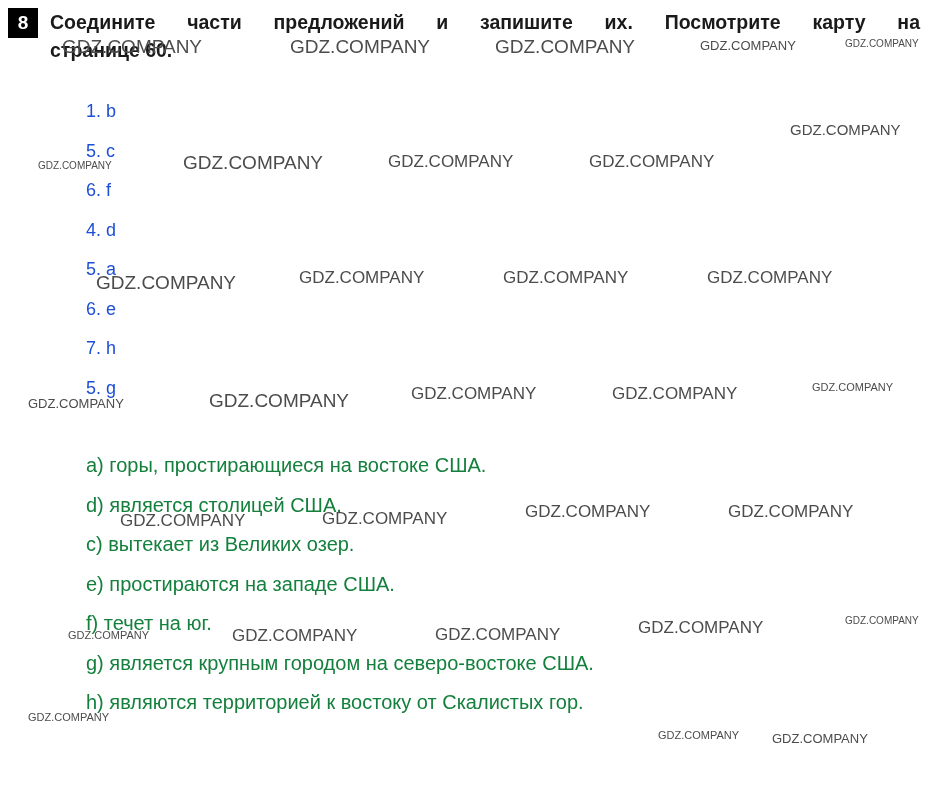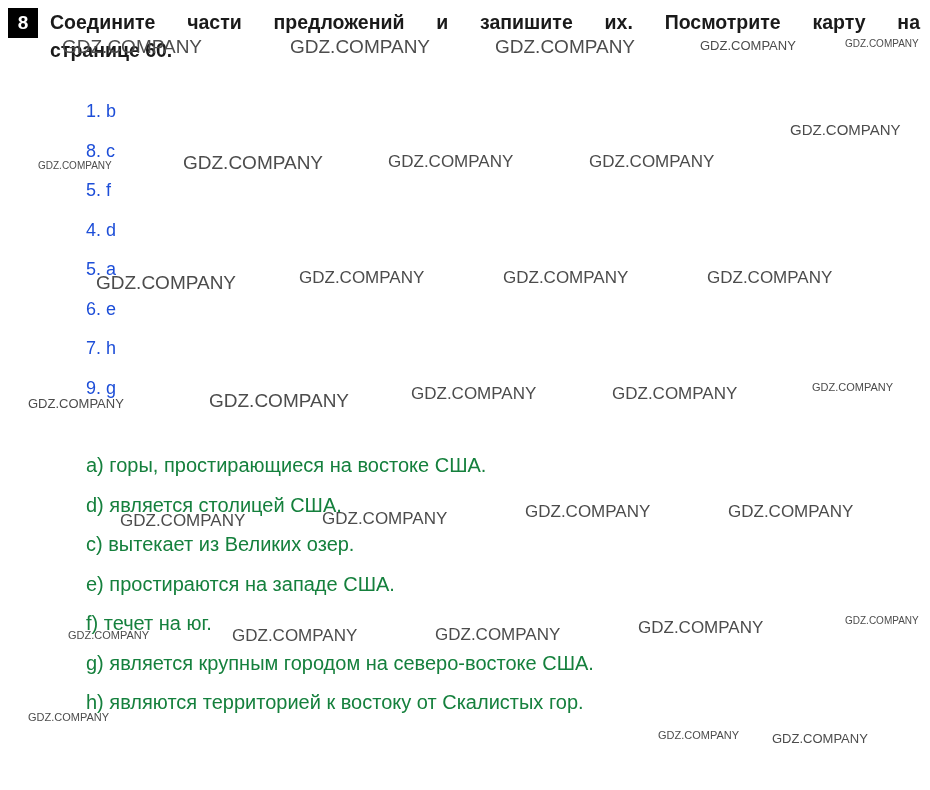--- a/index.html
+++ b/index.html
@@ -108,27 +108,27 @@
   <div class="header">
     <div class="task-number">8</div>
     <div class="task-title">
       <span class="line1">Соедините части предложений и запишите их. Посмотрите карту на</span>
       <span class="line2">странице 60.</span>
     </div>
   </div>
 
   <div class="numbers">
     <div class="num-item">1. b</div>
-    <div class="num-item">8. c</div>
-    <div class="num-item">5. f</div>
+    <div class="num-item">5. c</div>
+    <div class="num-item">6. f</div>
     <div class="num-item">4. d</div>
     <div class="num-item">5. a</div>
     <div class="num-item">6. e</div>
     <div class="num-item">7. h</div>
-    <div class="num-item">9. g</div>
+    <div class="num-item">5. g</div>
   </div>
 
   <div class="statements">
     <div class="st-item">a) горы, простирающиеся на востоке США.</div>
     <div class="st-item">d) является столицей США.</div>
     <div class="st-item">c) вытекает из Великих озер.</div>
     <div class="st-item">e) простираются на западе США.</div>
     <div class="st-item">f) течет на юг.</div>
     <div class="st-item">g) является крупным городом на северо-востоке США.</div>
     <div class="st-item">h) являются территорией к востоку от Скалистых гор.</div>

